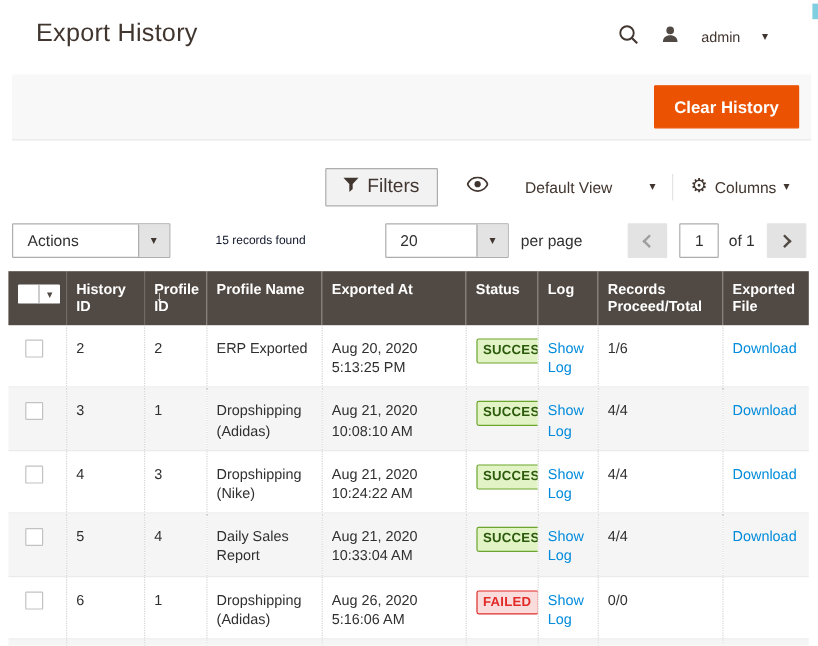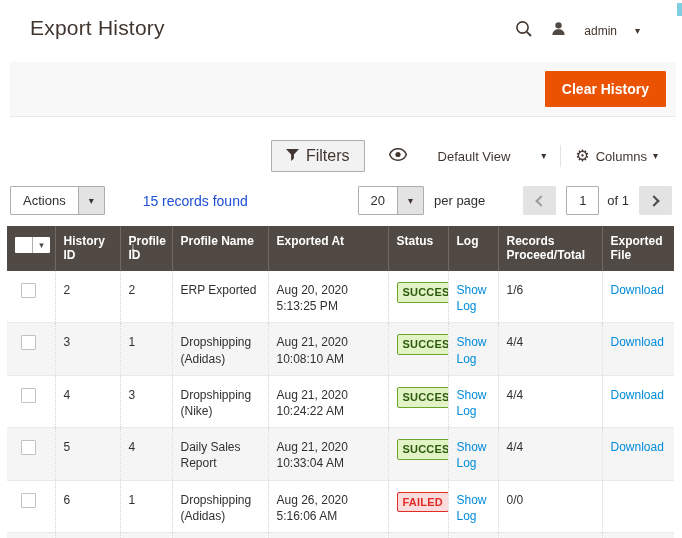--- a/index.html
+++ b/index.html
@@ -30,25 +30,25 @@
     padding:6px 14px; font-size:16px; color:var(--text-dark,#41362f); cursor:pointer; border-radius:1px;
     font-family:inherit; }
   .ctrl-group { display:flex; align-items:center; gap:6px; cursor:pointer; padding:0 14px; }
   .ctrl-group.first { margin-left:10px;gap:31px; }
   .ctrl-divider { width:1px; height:22px; background:#e3e3e3; }
   .ctrl-label { font-size:13px; color:var(--text-dark,#41362f); }
   .gear-glyph { font-size:16px; color:var(--text-dark,#41362f); line-height:1; }
 
   
   .actions-row { margin:14px 10px 0 10px; display:flex; align-items:center; }
-  .split-btn { display:flex; border:1px solid #adadad; border-radius:1px; background:#fff; cursor:pointer; }
+  .split-btn { display:flex; border:1px solid #adadad; border-radius:1px; background:#fff; cursor:pointer;gap:37px; }
   .split-btn .sb-label { padding:6px 12px; font-size:13px; color:#303030; }
   .split-btn .sb-caret { width:26px; display:flex; align-items:center; justify-content:center;
     background:#e3e3e3; border-left:1px solid #adadad; }
-  .records-found { margin-left:38px; font-size:14px; color:#1d4ed8; }
+  .records-found { margin-left:38px; font-size:10px; color:#0f172a; }
   .right-pager { margin-left:auto; display:flex; align-items:center; }
   .perpage-label { margin:0 10px 0 10px; font-size:13px; }
   .pager-btn { width:33px; height:29px; background:#e3e3e3; border:1px solid #e3e3e3; border-radius:1px;
     display:flex; align-items:center; justify-content:center; cursor:pointer; margin-left:28px; }
   .pager-btn.next { margin-left:10px; }
   .chev { width:8px; height:8px; border-style:solid; border-color:#9e9e9e; border-width:0 0 2px 2px; }
   .chev.left  { transform:rotate(45deg); margin-left:3px; }
   .chev.right { border-color:#514943; transform:rotate(-135deg); margin-right:3px; }
   .page-input { width:33px; height:29px; border:1px solid #adadad; border-radius:1px; text-align:center;
     font-size:13px; font-family:inherit; color:#303030; margin-left:10px; }

